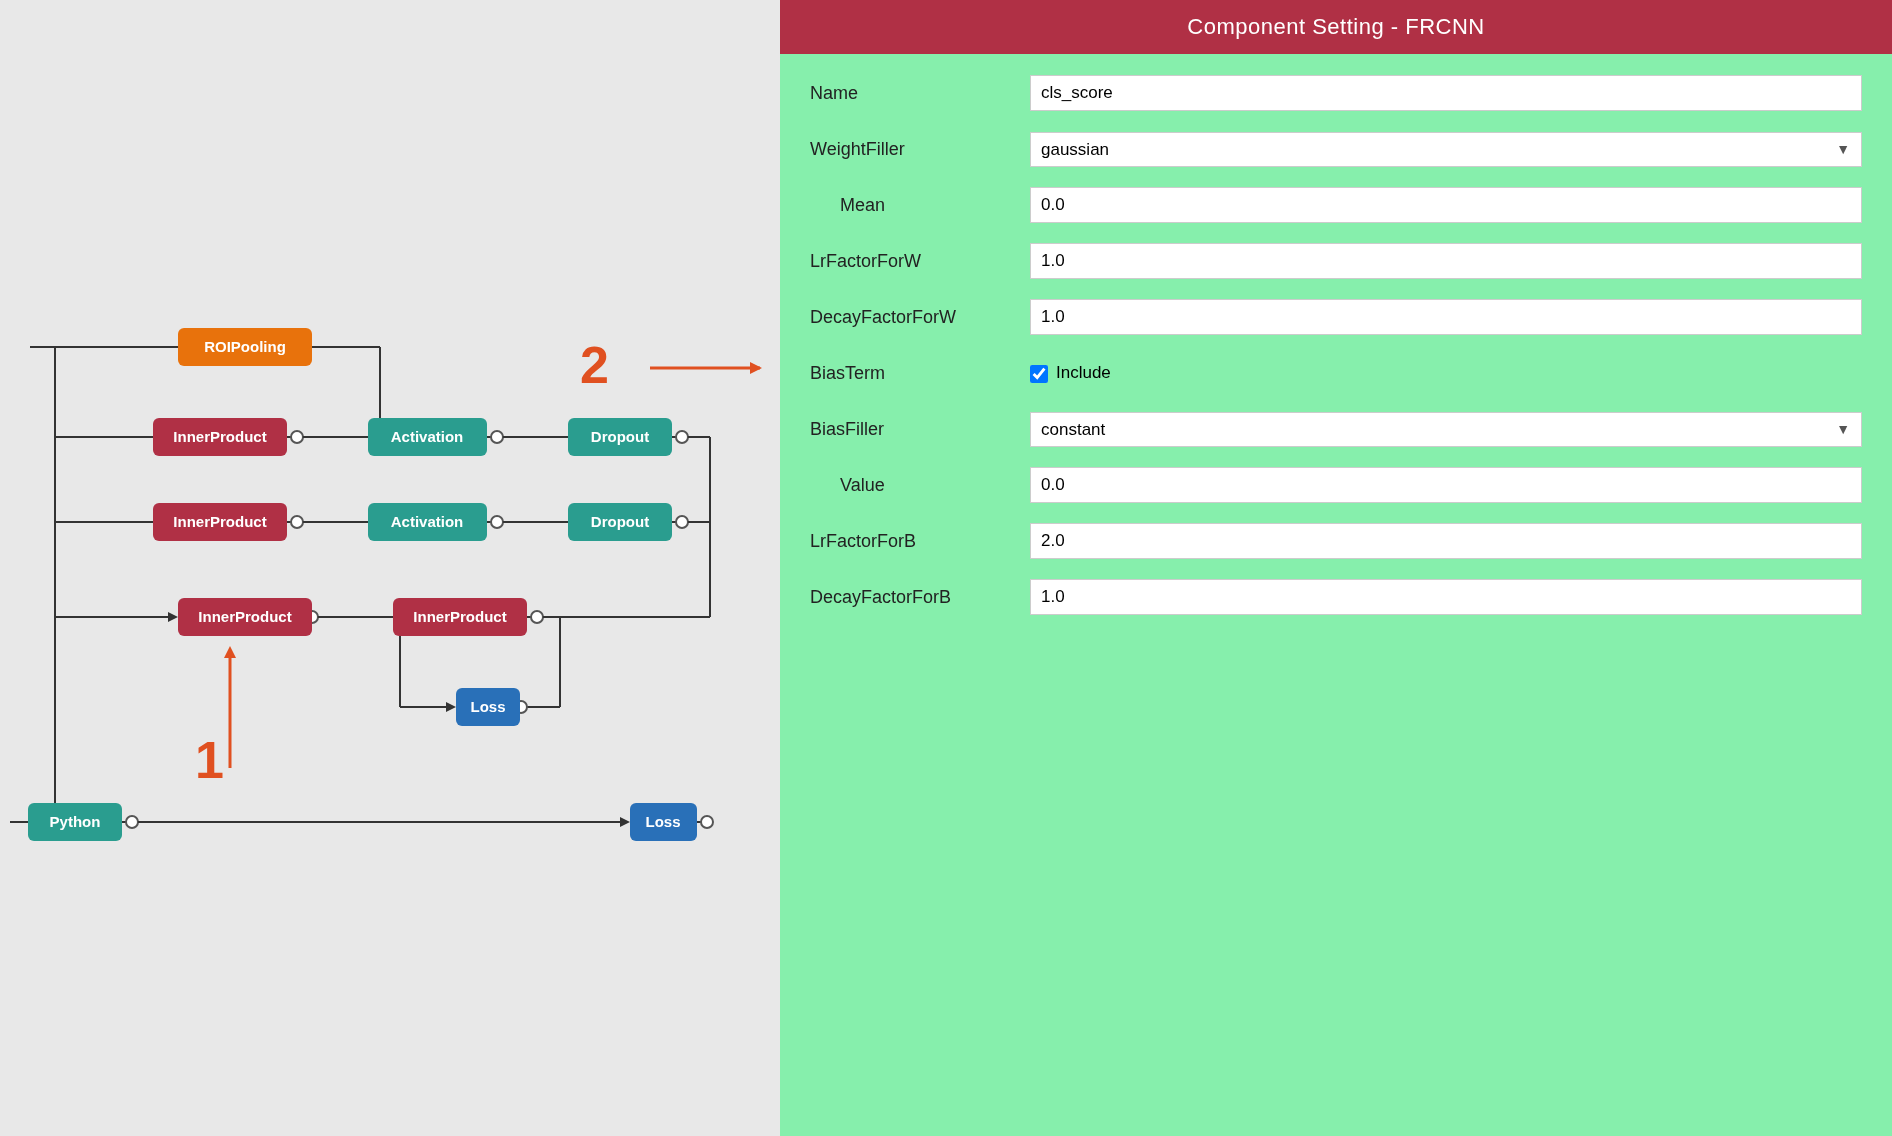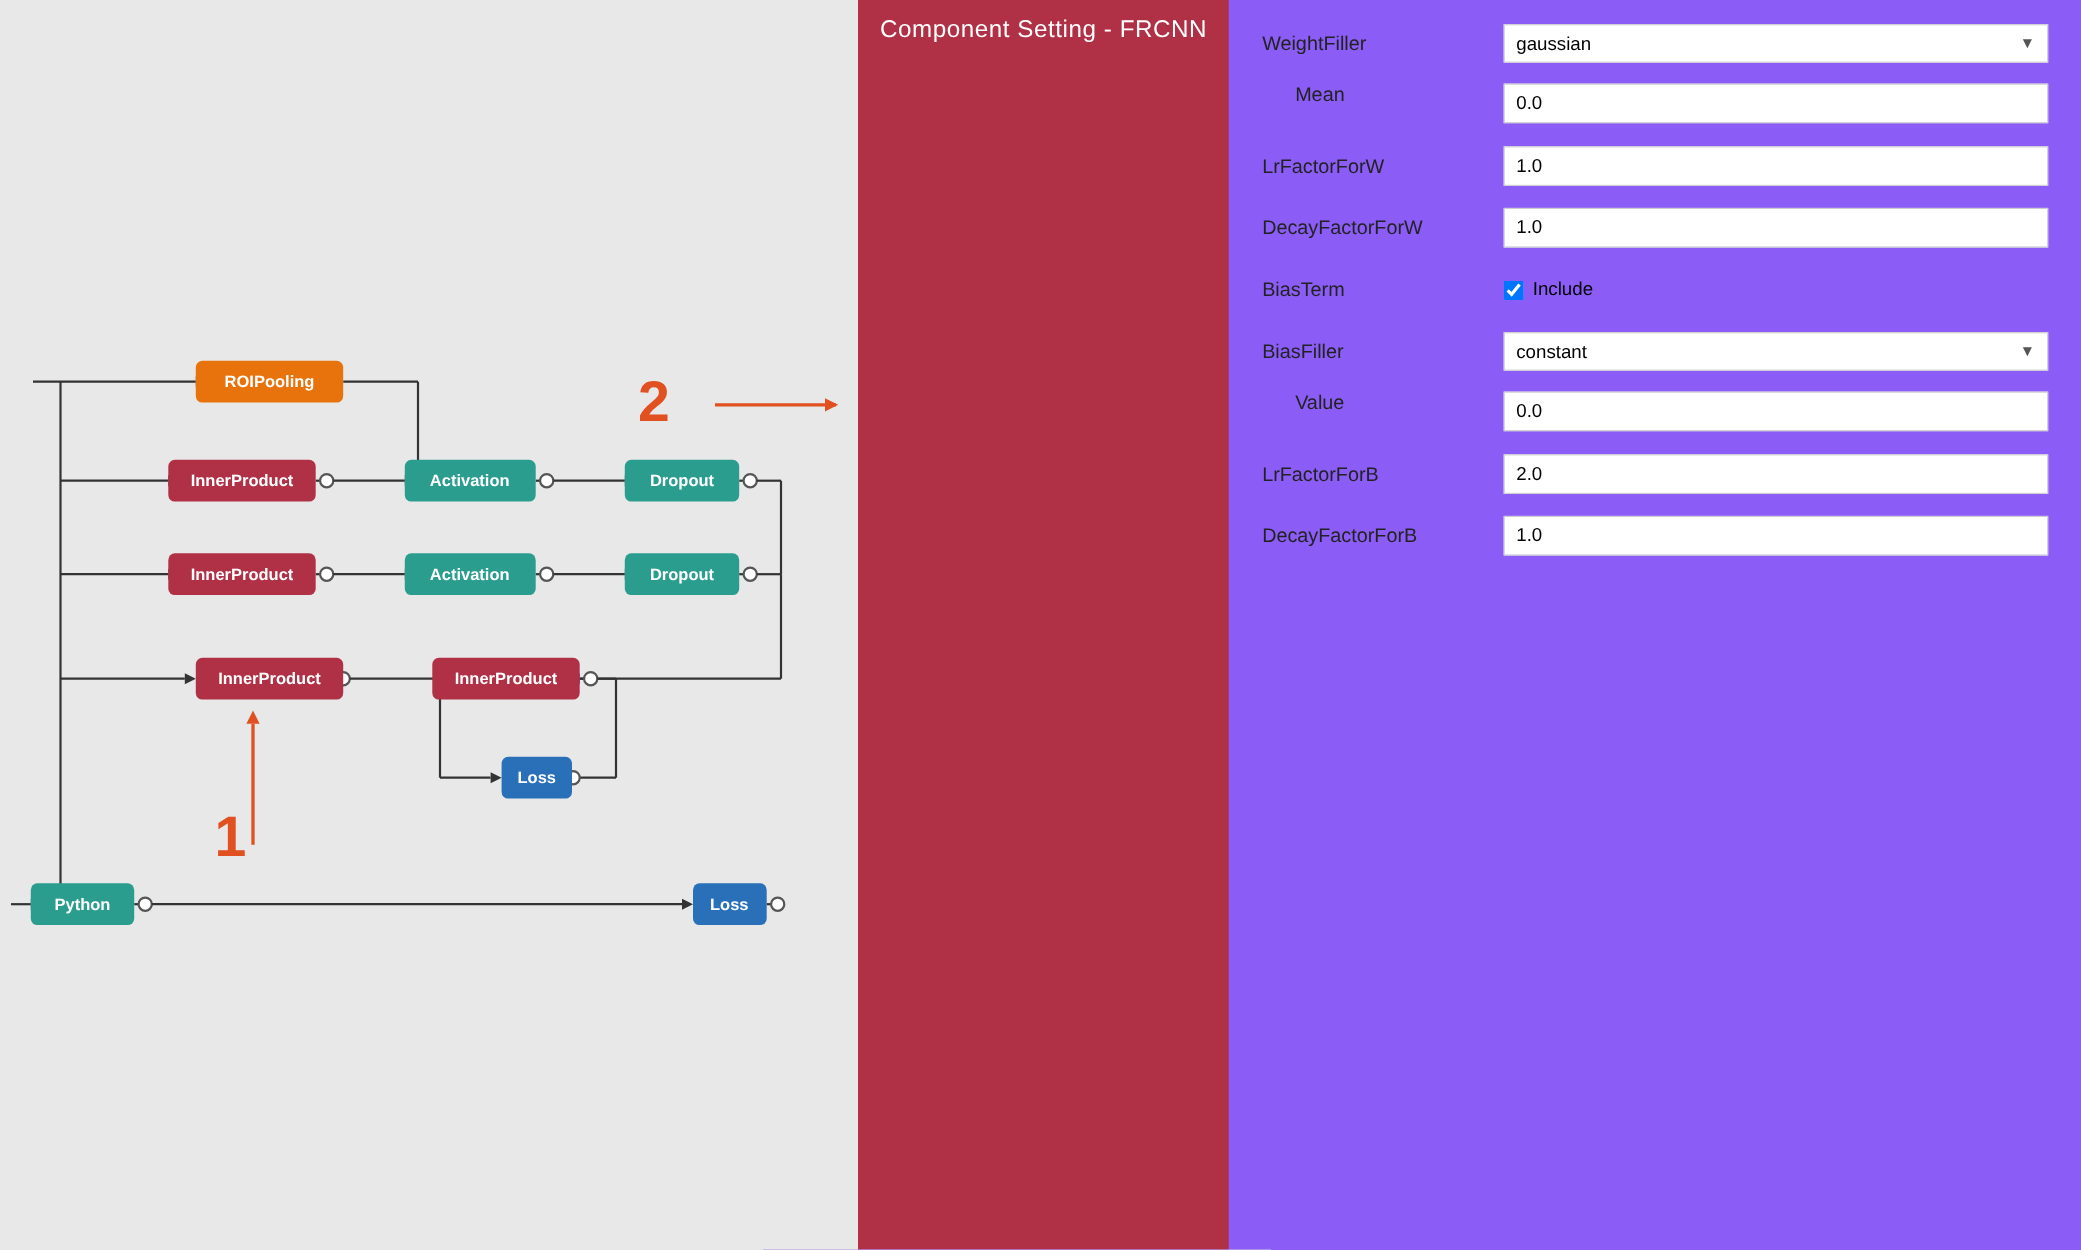--- a/index.html
+++ b/index.html
@@ -16,23 +16,23 @@
     .left-panel {
       flex: 0 0 780px;
       background: #e8e8e8;
       position: relative;
       overflow: hidden;
     }
 
     
     .right-panel {
       flex: 1;
-      background: #8b5cf6;
-      display: flex;
-      flex-direction: row;
+      background: #86efac;
+      display: flex;
+      flex-direction: column;
     }
 
     .settings-header {
       background: #b03045;
       color: white;
       text-align: center;
       padding: 14px 20px;
       font-size: 22px;
       font-weight: normal;
       letter-spacing: 0.5px;
@@ -110,21 +110,21 @@
     }
 
     .bias-term-control input[type="checkbox"] {
       width: 18px;
       height: 18px;
       cursor: pointer;
     }
 
     .sub-setting-row {
       display: flex;
-      align-items: flex-start;
+      align-items: center;
       margin-bottom: 18px;
       min-height: 38px;
       padding-left: 0;
     }
 
     .sub-label {
       width: 220px;
       font-size: 18px;
       color: #222;
       flex-shrink: 0;
@@ -272,20 +272,26 @@
   </svg>
 </div>
 
 <div class="right-panel">
   <div class="settings-header">
     <span>Component Setting - FRCNN</span>
   </div>
 
   <div class="settings-body">
 
+    <div class="setting-row">
+      <div class="setting-label">Name</div>
+      <div class="setting-control">
+        <input type="text" value="cls_score" style="">
+      </div>
+    </div>
 
 
     <div class="setting-row">
       <div class="setting-label">WeightFiller</div>
       <div class="setting-control select-wrapper">
         <select>
           <option>gaussian</option>
           <option>xavier</option>
           <option>constant</option>
           <option>uniform</option>

